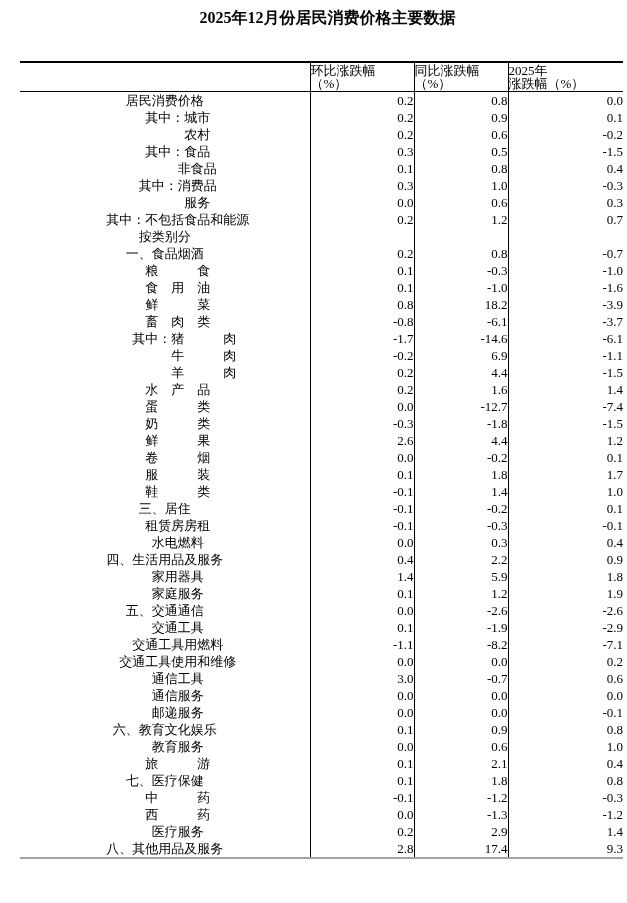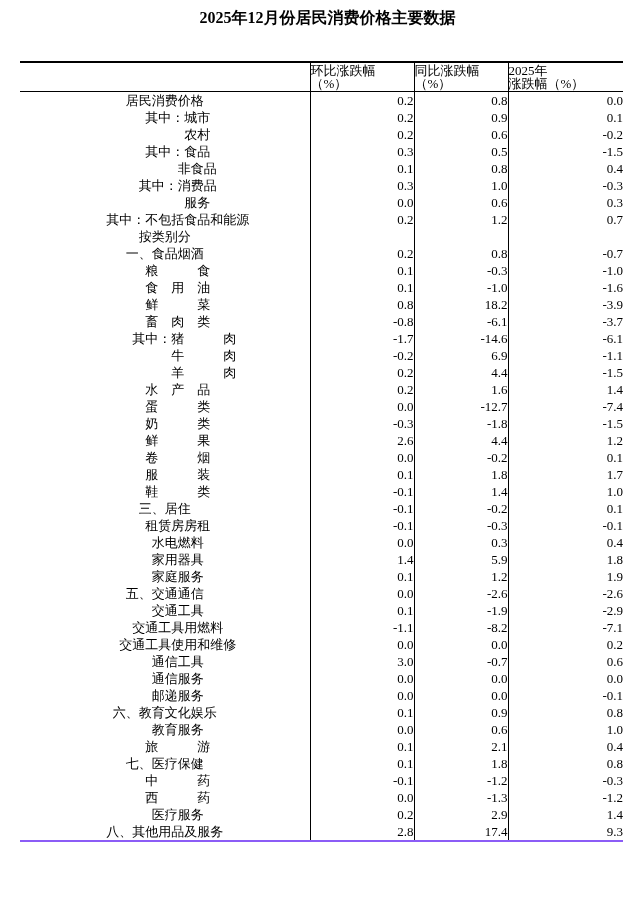--- a/index.html
+++ b/index.html
@@ -42,21 +42,21 @@
     line-height: 13px;
     font-size: 13px;
   }
   thead td .hl { display: block; }
   .bl { border-left: 1px solid #000; }
   tbody td {
     height: 17px;
     line-height: 17px;
     font-size: 13px;
   }
-  tbody tr:last-child td { border-bottom: 2px solid #8b5cf6; }
+  tbody tr:last-child td { border-bottom: 2px solid #a3a3a3; }
   td.label {
     text-align: center;
     padding-left: 5px;
     white-space: pre;
     overflow: hidden;
   }
   td.num { text-align: right; }
   td.p2 { padding-right: 9px; }
   td.p3 { padding-right: 9px; }
   td.p4 { padding-right: 17px; }
@@ -249,20 +249,26 @@
     <td class="num bl p3">-0.3</td>
     <td class="num bl p4">-0.1</td>
   </tr>
           <tr>
     <td class="label">　　水电燃料</td>
     <td class="num bl p2">0.0</td>
     <td class="num bl p3">0.3</td>
     <td class="num bl p4">0.4</td>
   </tr>
           <tr>
+    <td class="label">四、生活用品及服务</td>
+    <td class="num bl p2">0.4</td>
+    <td class="num bl p3">2.2</td>
+    <td class="num bl p4">0.9</td>
+  </tr>
+          <tr>
     <td class="label">　　家用器具</td>
     <td class="num bl p2">1.4</td>
     <td class="num bl p3">5.9</td>
     <td class="num bl p4">1.8</td>
   </tr>
           <tr>
     <td class="label">　　家庭服务</td>
     <td class="num bl p2">0.1</td>
     <td class="num bl p3">1.2</td>
     <td class="num bl p4">1.9</td>

